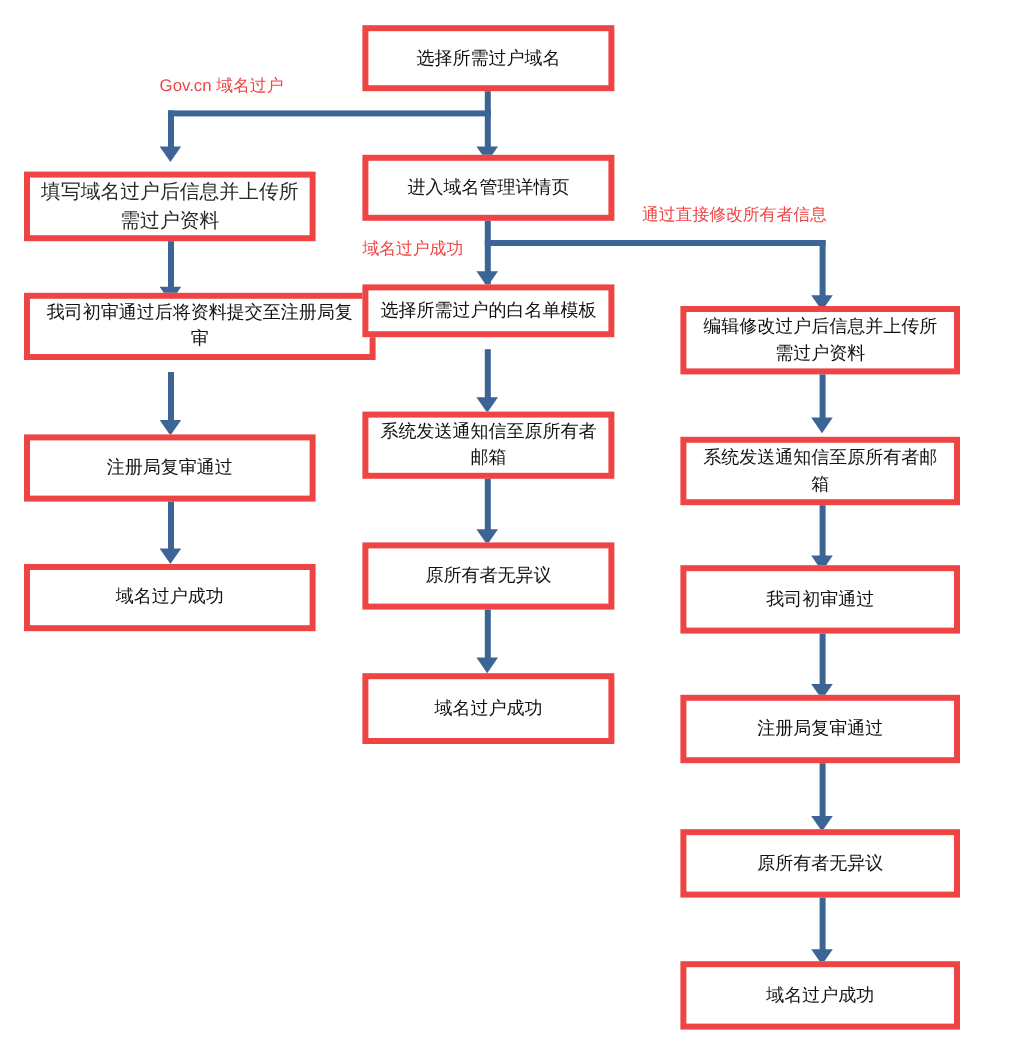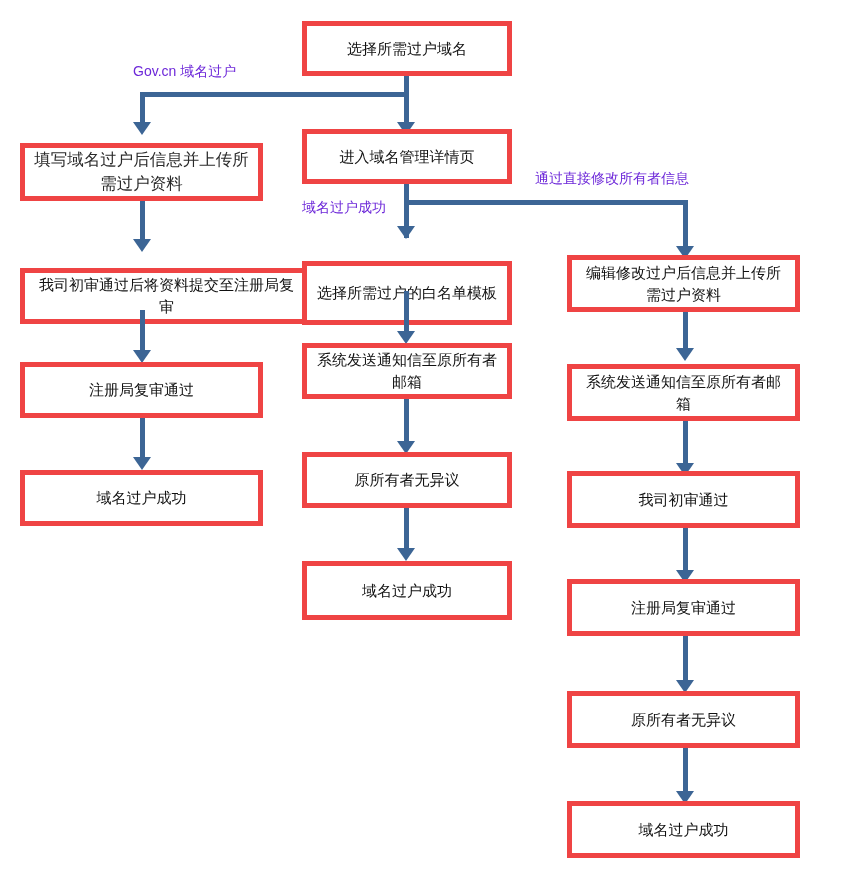--- a/index.html
+++ b/index.html
@@ -50,21 +50,21 @@
   .arrow {
     position: absolute;
     width: 0;
     height: 0;
     border-left: 9px solid transparent;
     border-right: 9px solid transparent;
     border-top: 13px solid #3c6595;
   }
   .label {
     position: absolute;
-    color: #6d28d9;
+    color: #ef4444;
     font-size: 14px;
     white-space: nowrap;
     font-family: "Liberation Sans", "DejaVu Sans", sans-serif;
   }
 </style>
 </head>
 <body>
 
 <div id="canvas">
 
@@ -83,21 +83,21 @@
   <div class="arrow" style="left:397px; top:122px;"></div>
 
   <div class="label" style="left:133px; top:63px;">Gov.cn 域名过户</div>
 
   <div class="node serif-top" style="left:20px; top:143px; width:243px; height:58px;">
     <span>填写域名过户后信息并上传所需过户资料</span>
   </div>
   <div class="vline" style="left:140px; top:201px; height:40px;"></div>
   <div class="arrow" style="left:133px; top:239px;"></div>
 
-  <div class="node" style="left:20px; top:268px; width:293px; height:56px;">
+  <div class="node" style="left:20px; top:244px; width:293px; height:56px;">
     <span>我司初审通过后将资料提交至注册局复审</span>
   </div>
   <div class="vline" style="left:140px; top:310px; height:48px;"></div>
   <div class="arrow" style="left:133px; top:350px;"></div>
 
   <div class="node" style="left:20px; top:362px; width:243px; height:56px;">
     <span>注册局复审通过</span>
   </div>
   <div class="vline" style="left:140px; top:418px; height:45px;"></div>
   <div class="arrow" style="left:133px; top:457px;"></div>
@@ -113,21 +113,21 @@
   <div class="vline" style="left:404px; top:184px; height:54px;"></div>
   <div class="arrow" style="left:397px; top:226px;"></div>
 
   <div class="hline" style="left:404px; top:200px; width:284px;"></div>
   <div class="vline" style="left:683px; top:200px; height:48px;"></div>
   <div class="arrow" style="left:676px; top:246px;"></div>
 
   <div class="label" style="left:302px; top:199px;">域名过户成功</div>
   <div class="label" style="left:535px; top:170px;">通过直接修改所有者信息</div>
 
-  <div class="node" style="left:302px; top:237px; width:210px; height:64px;margin-top:24px;">
+  <div class="node" style="left:302px; top:237px; width:210px; height:44px;">
     <span>选择所需过户的白名单模板</span>
   </div>
   <div class="vline" style="left:404px; top:291px; height:48px;"></div>
   <div class="arrow" style="left:397px; top:331px;"></div>
 
   <div class="node" style="left:302px; top:343px; width:210px; height:56px;">
     <span>系统发送通知信至原所有者邮箱</span>
   </div>
   <div class="vline" style="left:404px; top:399px; height:50px;"></div>
   <div class="arrow" style="left:397px; top:441px;"></div>

